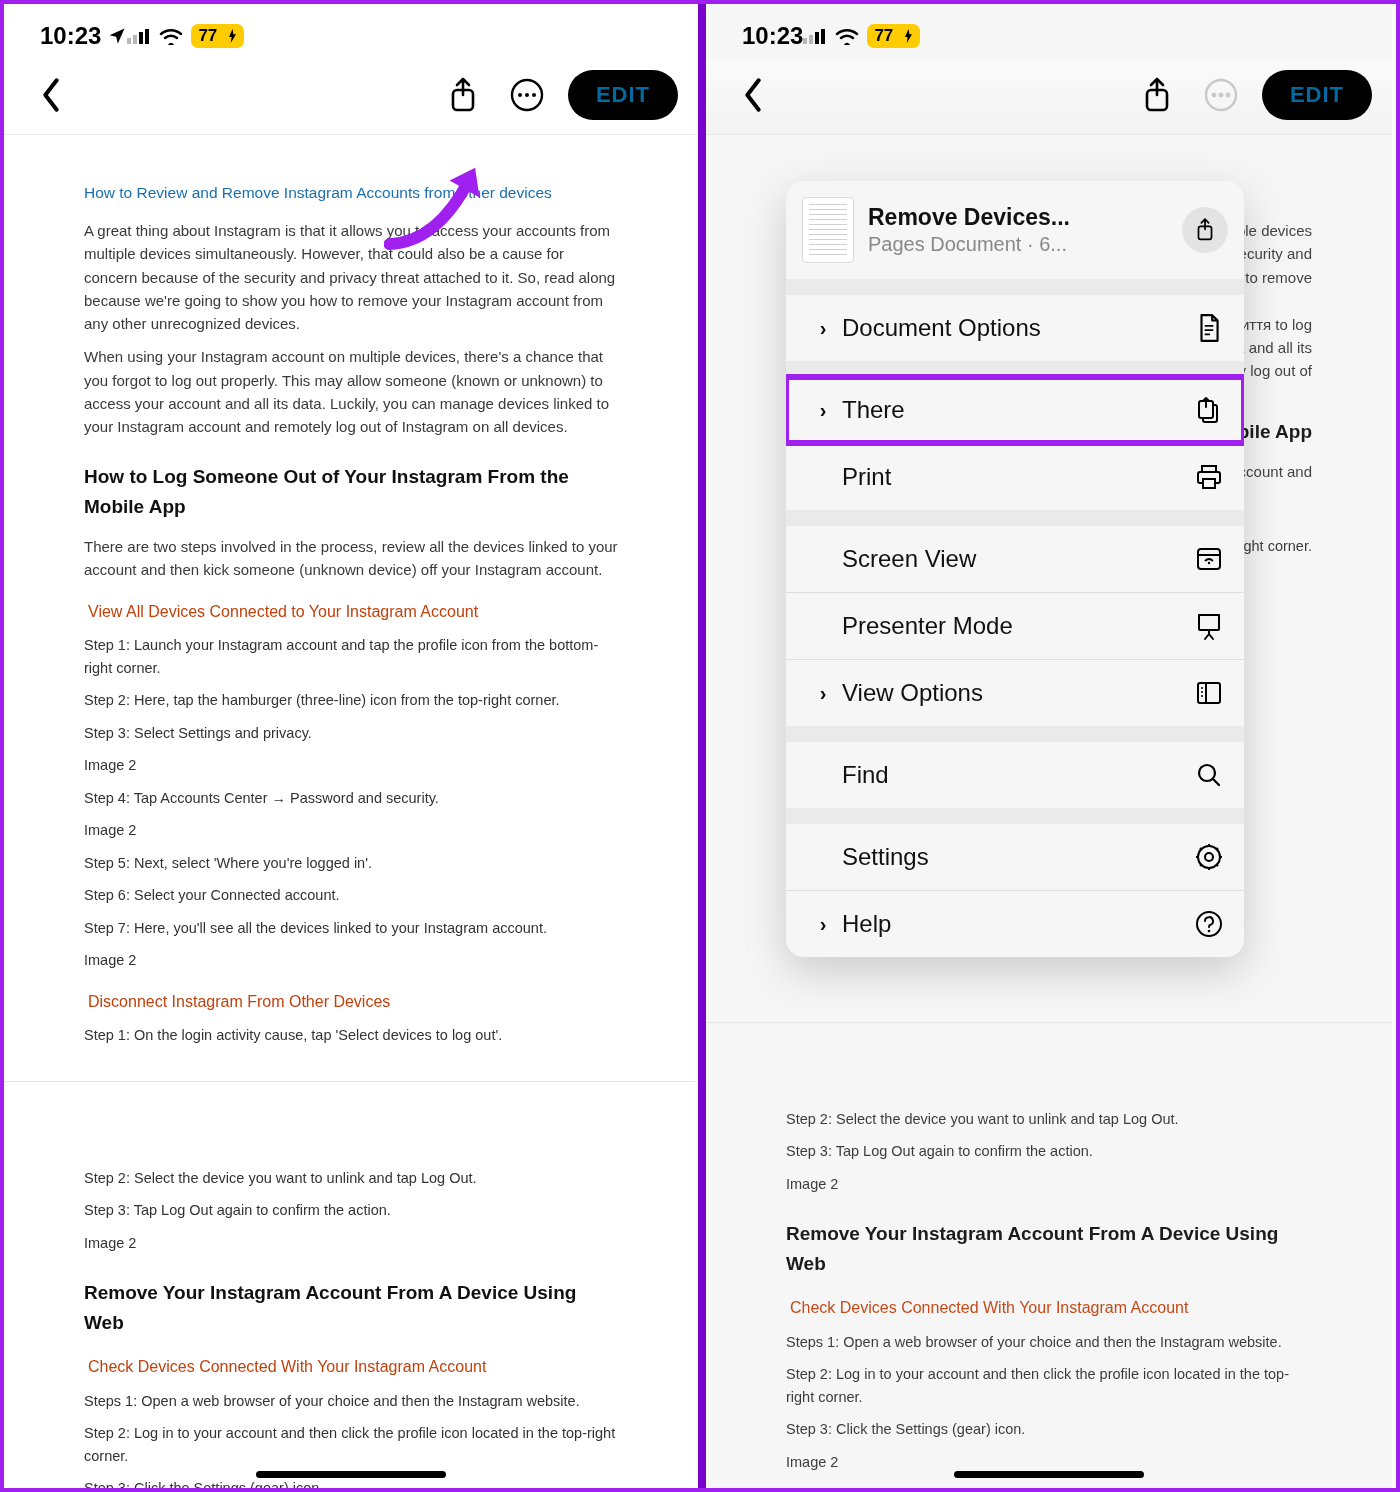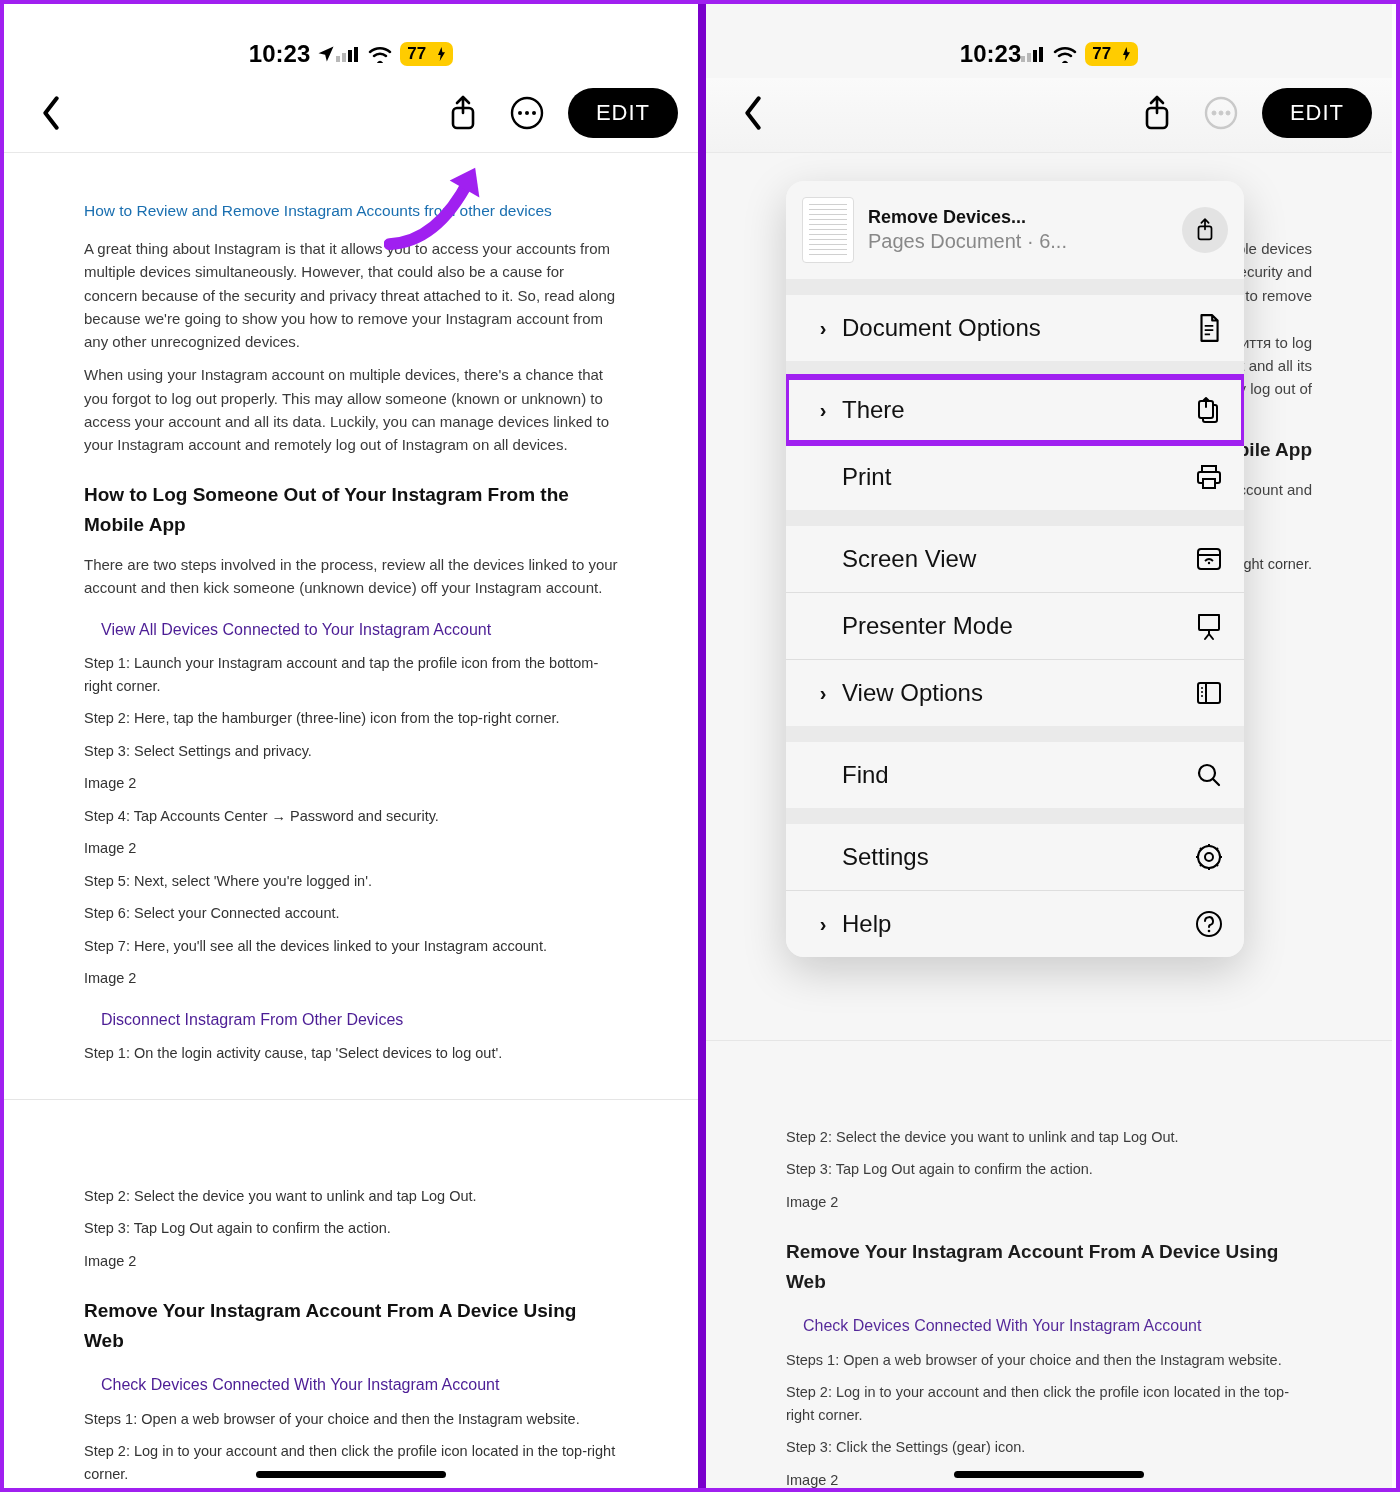--- a/index.html
+++ b/index.html
@@ -2,54 +2,54 @@
 <html><head>
 <meta charset="utf-8">
 <style>
 *{margin:0;padding:0;box-sizing:border-box;font-family:-apple-system,BlinkMacSystemFont,"Helvetica Neue",sans-serif;-webkit-font-smoothing:antialiased}
 body{background:#fff;width:1400px;height:1492px;overflow:hidden}
 .frame{display:flex;width:1400px;height:1492px;border:4px solid #a020f0}
 .panel{width:694px;height:100%;background:#fff;position:relative;overflow:hidden}
 .panel+.panel{border-left:8px solid #7a00cc}
 
 
-.status{display:flex;justify-content:center;align-items:center;padding:36px 36px 10px 36px;font-size:24px;font-weight:700}
+.status{display:flex;justify-content:flex-start;align-items:center;padding:18px 36px 10px 36px;font-size:24px;font-weight:700}
 .status .left{display:flex;align-items:center;gap:6px}
 .status .right{display:flex;align-items:center;gap:8px}
 .battery{background:#ffcc00;color:#000;font-size:17px;font-weight:700;padding:2px 7px;border-radius:7px;display:flex;align-items:center;gap:11px}
 .loc-icon{display:inline-block;transform:rotate(0deg)}
 
 
 .nav{display:flex;align-items:center;padding:10px 20px 14px 24px;gap:18px}
 .nav-spacer{flex:1}
 .nav .iconbtn{width:46px;height:46px;display:flex;align-items:center;justify-content:center}
-.editbtn{background:#000;color:#ffffff;font-weight:400;font-size:22px;padding:12px 28px;border-radius:30px;letter-spacing:1px}
+.editbtn{background:#000;color:#0369a1;font-weight:700;font-size:22px;padding:12px 28px;border-radius:30px;letter-spacing:1px}
 .panel.right .nav{background:linear-gradient(#fafafa,#f3f3f3)}
 .panel.right .nav .moremasked svg circle{stroke:#c9c9c9}
 .panel.right .nav .moremasked .dot{fill:#c9c9c9}
 .panel.right{background:#f6f6f6}
 .hr{border:none;border-top:1px solid #e8e8e8}
 
 
 .doc{padding:46px 80px 40px 80px;font-size:15px;color:#2b2b2b;line-height:1.55}
 .doc .title-link{color:#1a6fb0;font-size:15.5px;margin-bottom:14px}
 .doc p{margin:10px 0;font-size:15px;color:#3a3a3a}
 .doc h2{font-size:19px;font-weight:700;margin:24px 0 14px;color:#111}
-.doc h3{font-size:16px;font-weight:500;color:#4c1d95;margin:18px 17px 10px}
+.doc h3{font-size:16px;font-weight:500;color:#c2410c;margin:18px 4px 10px}
 .doc .step{font-size:14.5px;color:#333;margin:10px 0}
 .doc .pbreak{height:60px;border-top:1px solid #e5e5e5;margin:34px -80px 26px -80px}
 .homebar{position:absolute;bottom:10px;left:50%;transform:translateX(-50%);width:190px;height:7px;background:#000;border-radius:6px}
 
 
 .arrow{position:absolute;left:380px;top:155px;pointer-events:none}
 .pop{position:absolute;left:80px;top:177px;width:458px;background:#f2f2f2;border-radius:18px;box-shadow:0 14px 44px rgba(0,0,0,0.18);overflow:hidden}
 .pop-head{display:flex;align-items:center;padding:16px 16px;background:#f6f6f6}
 .thumb{width:52px;height:66px;background:#fff;border:1px solid #ddd;border-radius:4px;margin-right:14px;position:relative;overflow:hidden}
 .thumb::after{content:"";position:absolute;inset:6px;background:repeating-linear-gradient(#d0d0d0 0 1px,transparent 1px 5px)}
-.pop-title{font-size:18px;font-weight:700;color:#111}
+.pop-title{font-size:23px;font-weight:700;color:#111}
 .pop-sub{font-size:20px;color:#888;margin-top:2px}
 .pop-share{width:46px;height:46px;border-radius:50%;background:#e3e3e3;display:flex;align-items:center;justify-content:center;margin-left:auto}
 .pop-sep{height:16px;background:#eaeaea}
 .pop-sep.thin{height:1px;background:#dedede}
 .pop-row{display:flex;align-items:center;padding:18px 20px 18px 26px;background:#f6f6f6;font-size:24px;color:#111}
 .pop-row .chev{width:22px;margin-right:8px;display:flex;align-items:center;justify-content:center;font-weight:700;font-size:20px}
 .pop-row .chev.none{visibility:hidden}
 .pop-row .ricon{margin-left:auto;width:30px;height:30px;display:flex;align-items:center;justify-content:center}
 .pop-row.highlight{outline:6px solid #a020f0;outline-offset:-3px}
 

